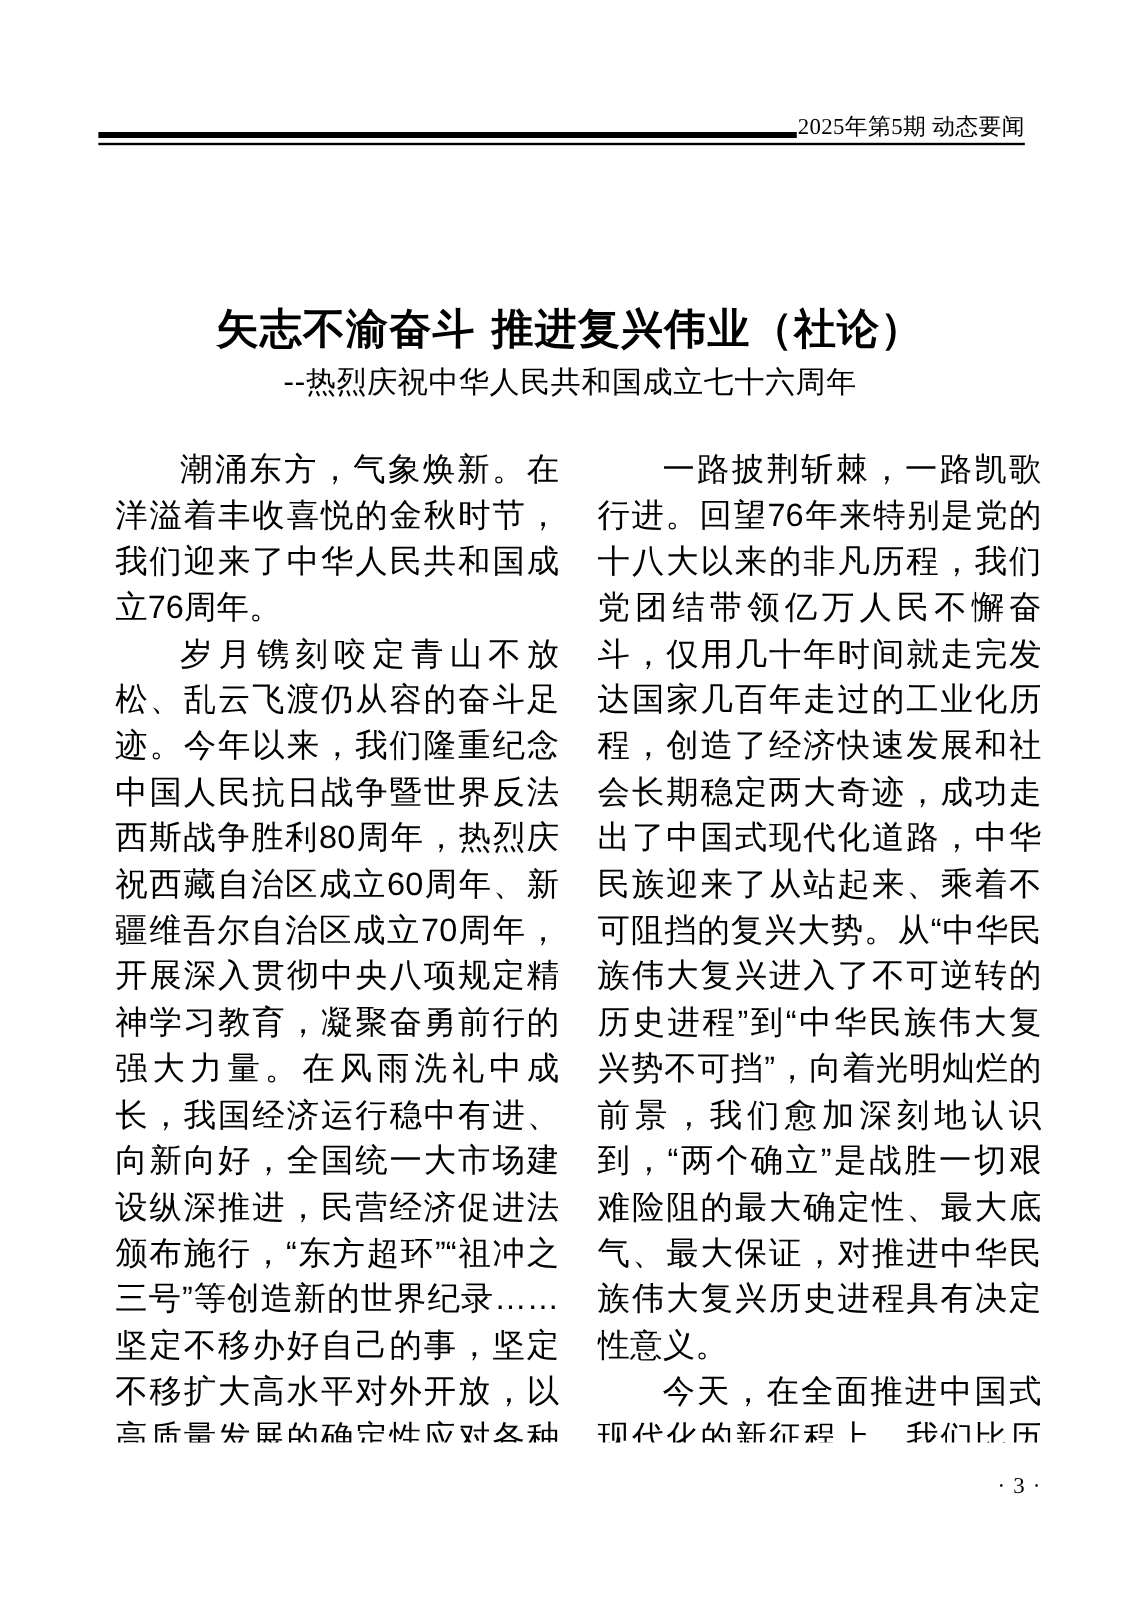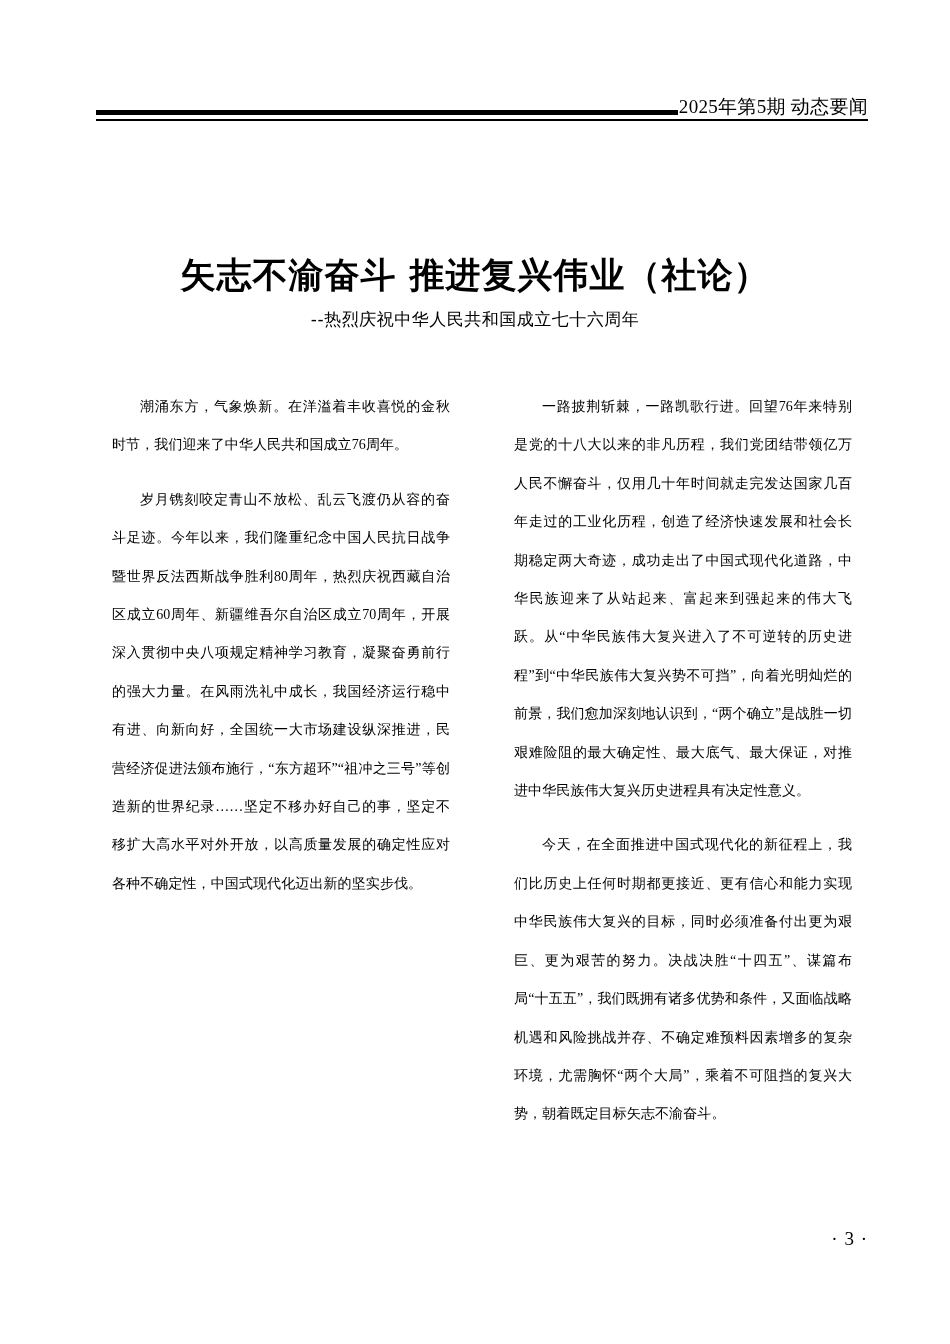--- a/index.html
+++ b/index.html
@@ -19,21 +19,21 @@
   .page {
     position: absolute;
     inset: 0;
     width: 950px;
     height: 1344px;
   }
 
   
   .header {
     position: absolute;
-    left: 96px;
+    left: 82px;
     top: 92px;
     width: 772px;
     height: 34px;
   }
   .header-inner {
     display: flex;
     align-items: flex-end;
     justify-content: flex-end;
     width: 100%;
     height: 26px;
@@ -73,21 +73,21 @@
   .doc-title {
     font-family: "DejaVu Sans", "Liberation Sans", sans-serif;
     font-size: 35px;
     font-weight: bold;
     line-height: 46px;
     letter-spacing: 1px;
     margin: 0;
   }
   .doc-subtitle {
     font-family: "DejaVu Sans", "Liberation Sans", sans-serif;
-    font-size: 17px;
+    font-size: 25px;
     font-weight: normal;
     line-height: 38px;
     letter-spacing: 0.5px;
     margin: 2px 0 0 0;
   }
 
   
   .body-columns {
     position: absolute;
     left: 96px;
@@ -97,23 +97,23 @@
     display: flex;
     flex-direction: row;
     justify-content: space-between;
   }
   .column {
     width: 370px;
     height: 830px;
     overflow: hidden;
   }
   .column p {
-    margin: 16px;
-    font-family: Liberation Serif, serif;
-    font-size: 14px;
+    margin: 0;
+    font-family: Liberation Sans, sans-serif;
+    font-size: 27px;
     line-height: 38.4px;
     text-align: justify;
     text-align-last: left;
     text-justify: inter-character;
     letter-spacing: 0.1px;
   }
   .column p.indent {
     text-indent: 2em;
   }
 
@@ -149,21 +149,21 @@
 
   <div class="body-columns">
 
     <div class="column">
       <p class="indent">潮涌东方，气象焕新。在洋溢着丰收喜悦的金秋时节，我们迎来了中华人民共和国成立76周年。</p>
       <p class="indent">岁月镌刻咬定青山不放松、乱云飞渡仍从容的奋斗足迹。今年以来，我们隆重纪念中国人民抗日战争暨世界反法西斯战争胜利80周年，热烈庆祝西藏自治区成立60周年、新疆维吾尔自治区成立70周年，开展深入贯彻中央八项规定精神学习教育，凝聚奋勇前行的强大力量。在风雨洗礼中成长，我国经济运行稳中有进、向新向好，全国统一大市场建设纵深推进，民营经济促进法颁布施行，“东方超环”“祖冲之三号”等创造新的世界纪录……坚定不移办好自己的事，坚定不移扩大高水平对外开放，以高质量发展的确定性应对各种不确定性，中国式现代化迈出新的坚实步伐。</p>
 
     </div>
 
     <div class="column">
-      <p class="indent">一路披荆斩棘，一路凯歌行进。回望76年来特别是党的十八大以来的非凡历程，我们党团结带领亿万人民不懈奋斗，仅用几十年时间就走完发达国家几百年走过的工业化历程，创造了经济快速发展和社会长期稳定两大奇迹，成功走出了中国式现代化道路，中华民族迎来了从站起来、富起来到强起来的伟大飞跃。从“中华民族伟大复兴进入了不可逆转的历史进程”到“中华民族伟大复兴势不可挡”，向着光明灿烂的前景，我们愈加深刻地认识到，“两个确立”是战胜一切艰难险阻的最大确定性、最大底气、最大保证，对推进中华民族伟大复兴历史进程具有决定性意义。</p>
+      <p class="indent">一路披荆斩棘，一路凯歌行进。回望76年来特别是党的十八大以来的非凡历程，我们党团结带领亿万人民不懈奋斗，仅用几十年时间就走完发达国家几百年走过的工业化历程，创造了经济快速发展和社会长期稳定两大奇迹，成功走出了中国式现代化道路，中华民族迎来了从站起来、乘着不可阻挡的复兴大势。从“中华民族伟大复兴进入了不可逆转的历史进程”到“中华民族伟大复兴势不可挡”，向着光明灿烂的前景，我们愈加深刻地认识到，“两个确立”是战胜一切艰难险阻的最大确定性、最大底气、最大保证，对推进中华民族伟大复兴历史进程具有决定性意义。</p>
       <p class="indent">今天，在全面推进中国式现代化的新征程上，我们比历史上任何时期都更接近、更有信心和能力实现中华民族伟大复兴的目标，同时必须准备付出更为艰巨、更为艰苦的努力。决战决胜“十四五”、谋篇布局“十五五”，我们既拥有诸多优势和条件，又面临战略机遇和风险挑战并存、不确定难预料因素增多的复杂环境，尤需胸怀“两个大局”，乘着不可阻挡的复兴大势，朝着既定目标矢志不渝奋斗。</p>
 
     </div>
 
   </div>
 
   <div class="footer">·  3  ·</div>
 
 </div>
 

